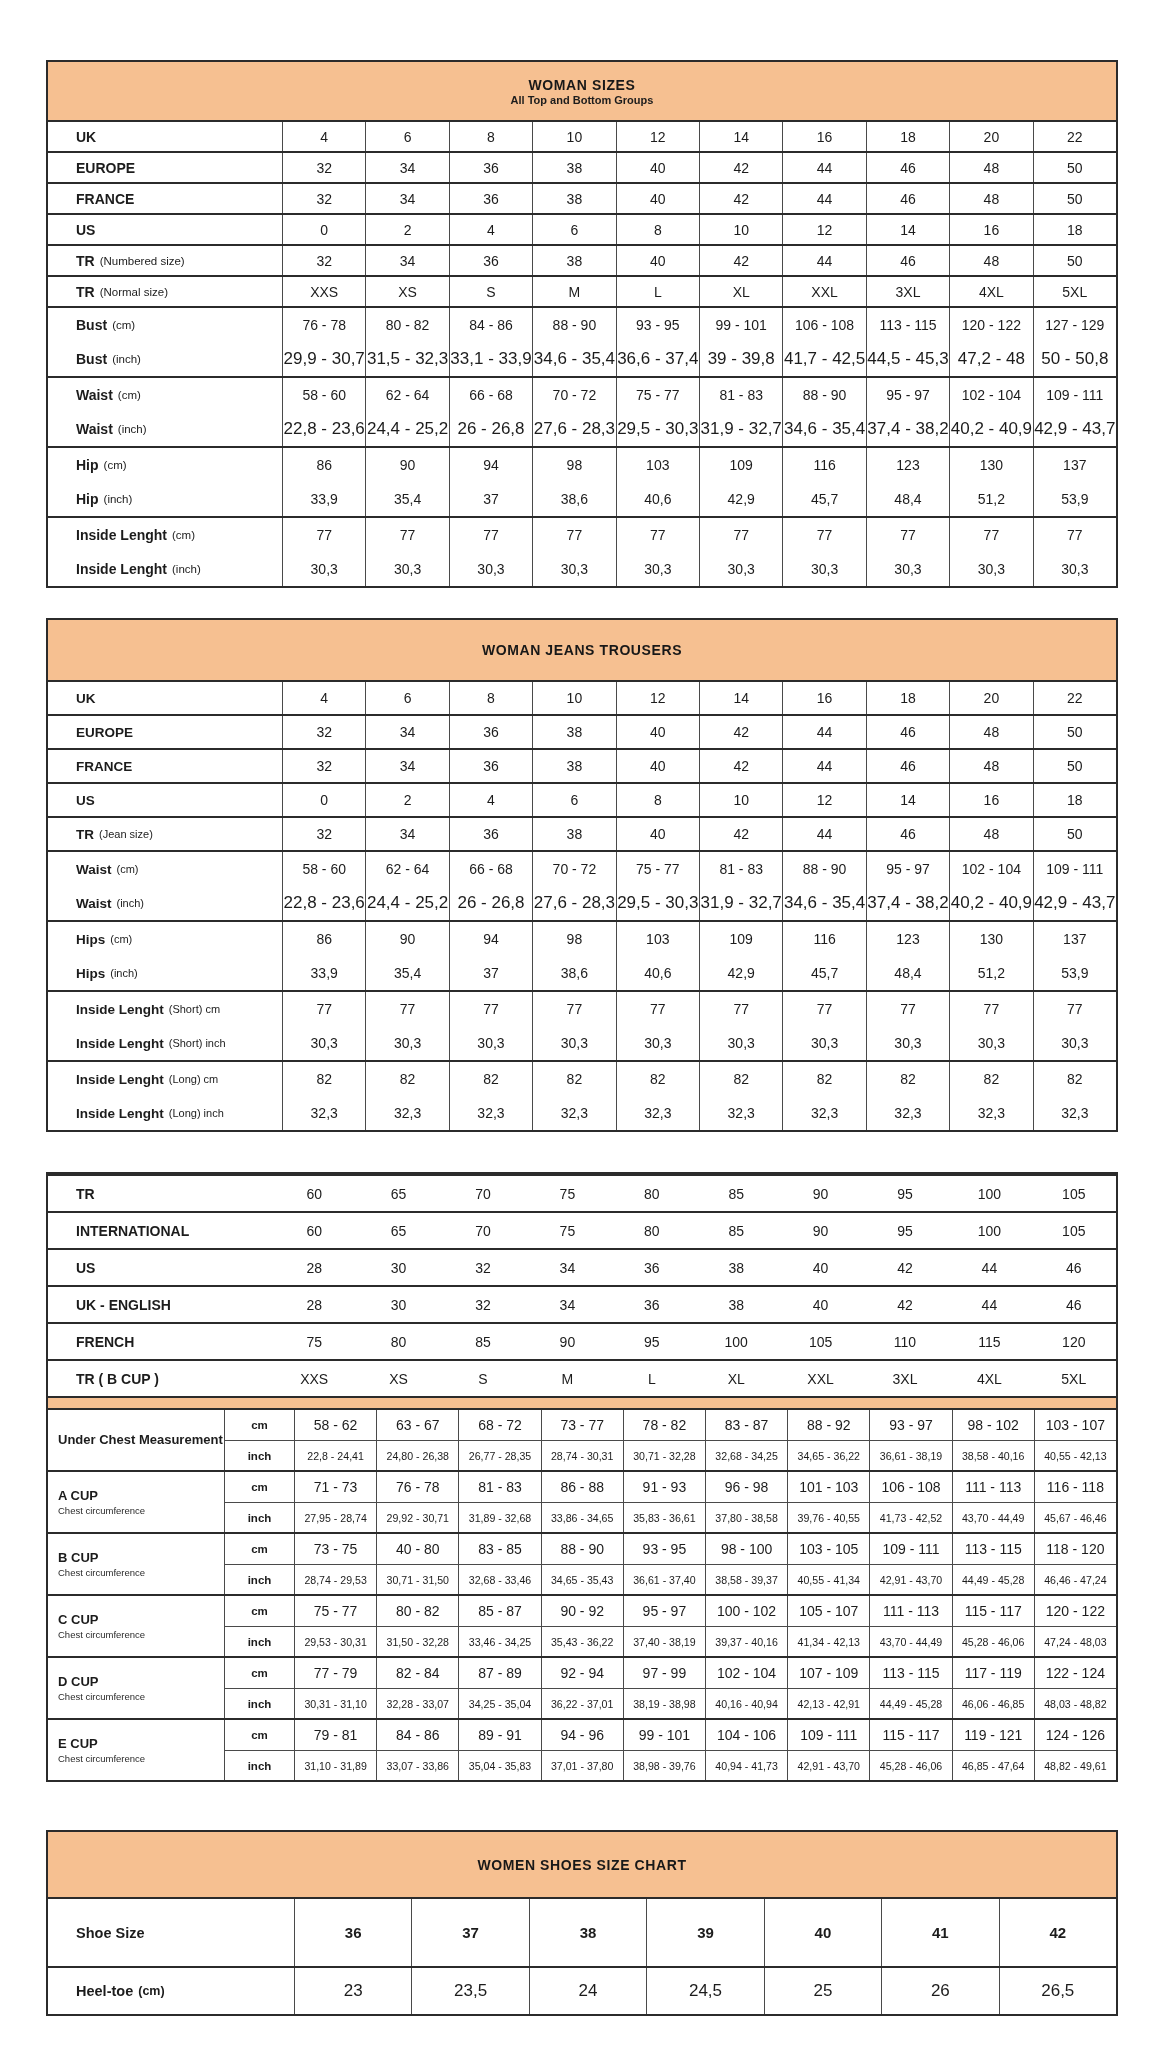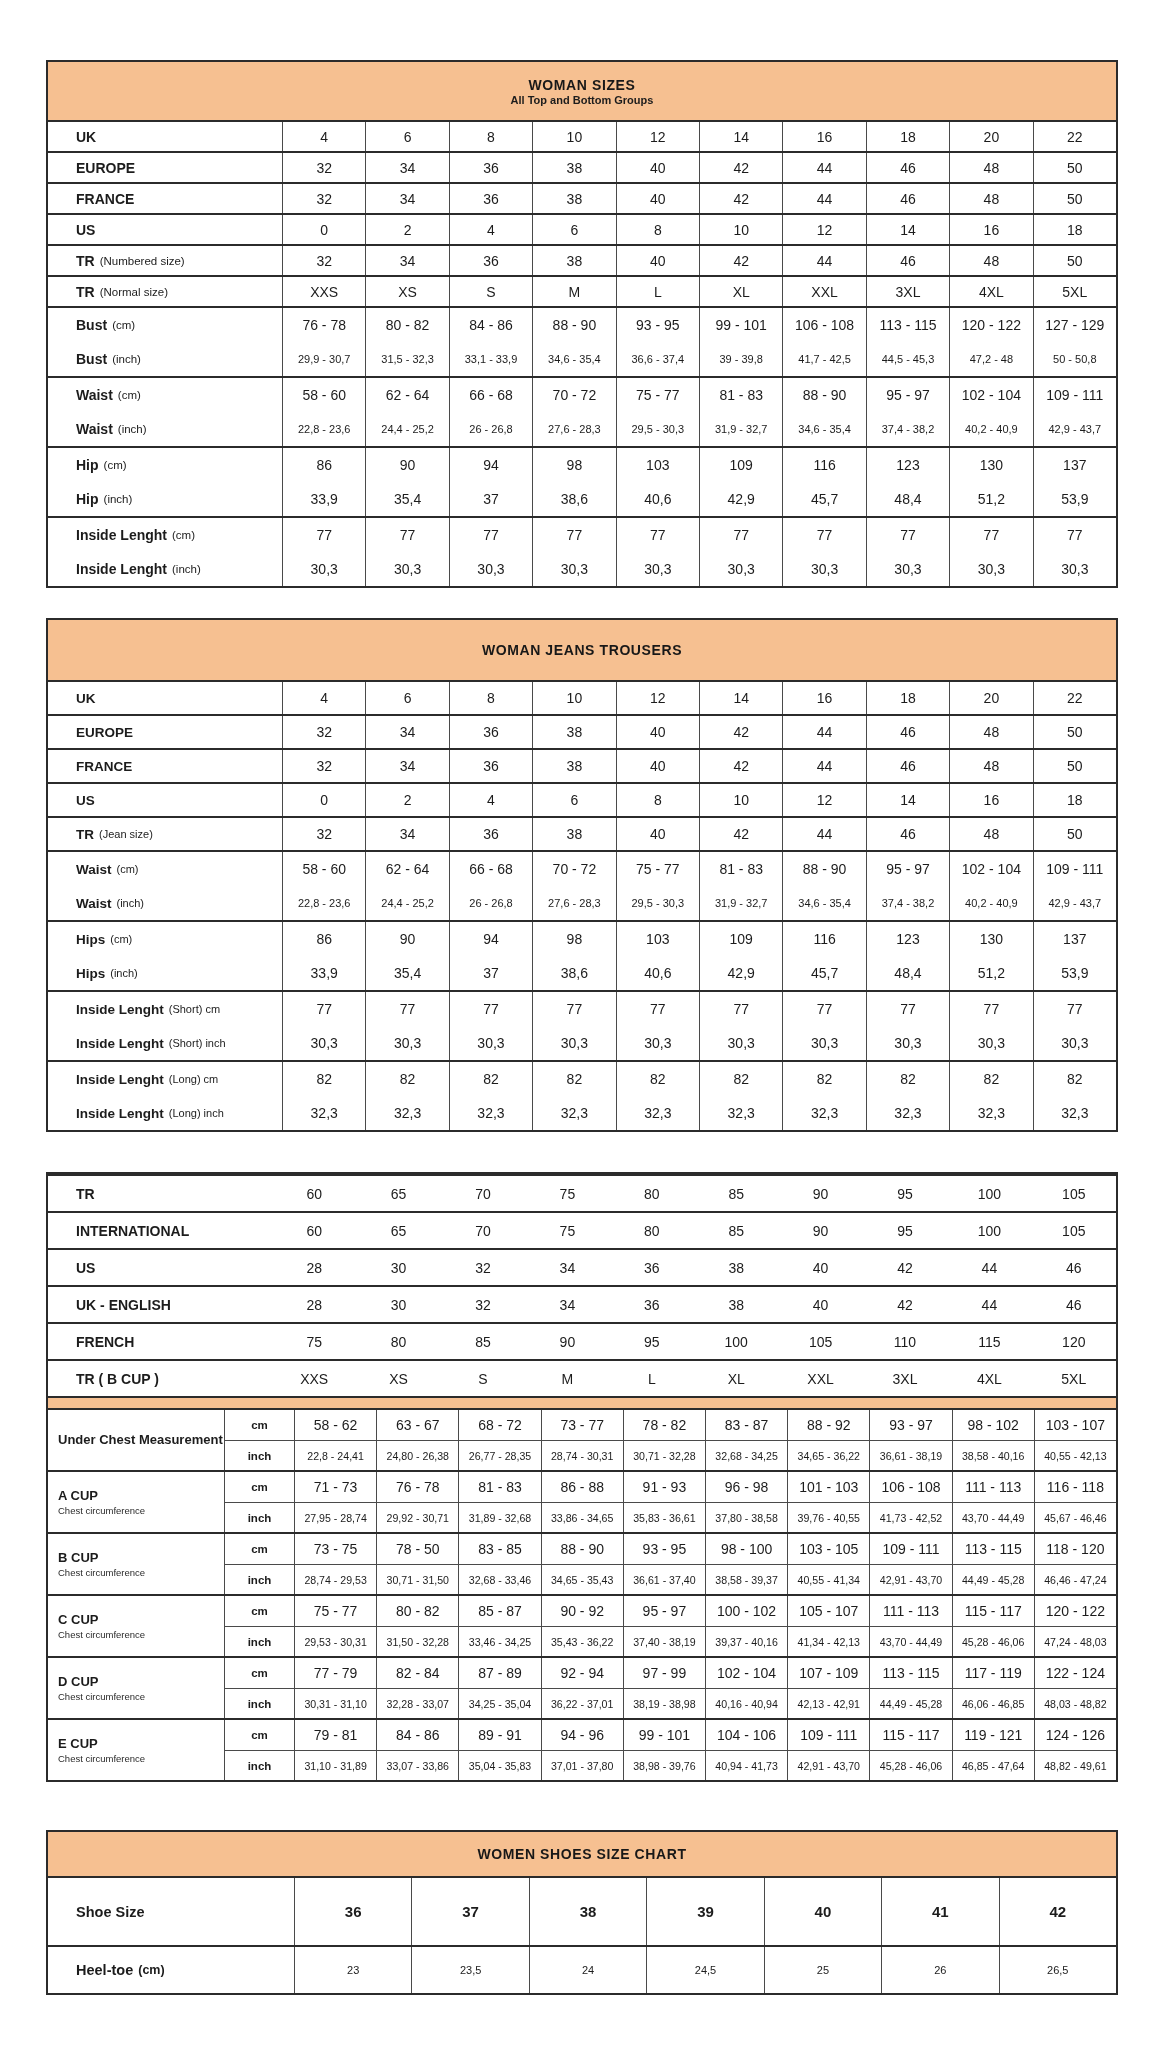--- a/index.html
+++ b/index.html
@@ -21,21 +21,21 @@
   .t-jeans{margin-bottom:40px;}
   .t-bra{margin-bottom:48px;}
 
   .thead{
     background:var(--peach);border-bottom:2px solid var(--bd);
     display:flex;flex-direction:column;align-items:center;justify-content:center;
   }
   .t-sizes .thead{height:60px;}
   .t-jeans .thead{height:62px;}
   .t-bra .thead{height:52px;}
-  .t-shoes .thead{height:46px;}
+  .t-shoes .thead{height:67px;}
   .ttitle{font-weight:700;font-size:14px;letter-spacing:.6px;color:#181818;}
   .tsub{font-weight:700;font-size:11px;margin-top:1px;}
 
   .group{border-top:2px solid var(--bd);}
   .thead + .group{border-top:none;}
   .tdivider{border-top:2px solid var(--bd);height:12px;background:var(--peach);}
 
   .row{display:grid;align-items:stretch;}
   .t-sizes .row,.t-jeans .row{grid-template-columns:234px repeat(10,1fr);}
   .t-bra   .row{grid-template-columns:224px repeat(10,1fr);}
@@ -54,21 +54,21 @@
   .t-bra .g-single .cell{border-left:none;}
   .lcell{justify-content:flex-start;padding-left:28px;white-space:nowrap;}
   .lb{font-weight:700;font-size:14px;}
   .lr{font-weight:400;font-size:11.5px;margin-left:5px;}
   .t-jeans .lb{font-size:13.5px;}
   .t-jeans .lr{font-size:11px;}
   .t-shoes .lb{font-size:14.5px;}
   .t-shoes .lr{font-weight:700;font-size:12.5px;}
 
   .vs-md .cell{font-size:14px;}
-  .vs-sm .cell{font-size:11px;}
+  .vs-sm .cell{font-size:17px;}
   .vs-xs .cell{font-size:10.6px;}
   .vs-bold .cell{font-size:15px;font-weight:700;}
 
   .g-unitpair{display:flex;}
   .plabel{
     width:177px;border-right:1px solid var(--bd2);
     display:flex;flex-direction:column;justify-content:center;padding-left:10px;
   }
   .pb{font-weight:700;font-size:13px;line-height:1.2;}
   .pnote{font-size:9.5px;margin-top:1px;color:#2a2a2a;}
@@ -728,21 +728,21 @@
         </div>
         <div class="group g-unitpair">
           <div class="plabel">
             <div class="pb">B CUP</div>
             <div class="pnote">Chest circumference</div>
           </div>
           <div class="psub">
             <div class="prow vs-md">
               <div class="ucell">cm</div>
               <div class="cell">73 - 75</div>
-              <div class="cell">78 - 50</div>
+              <div class="cell">40 - 80</div>
               <div class="cell">83 - 85</div>
               <div class="cell">88 - 90</div>
               <div class="cell">93 - 95</div>
               <div class="cell">98 - 100</div>
               <div class="cell">103 - 105</div>
               <div class="cell">109 - 111</div>
               <div class="cell">113 - 115</div>
               <div class="cell">118 - 120</div>
             </div>
             <div class="prow vs-xs">

